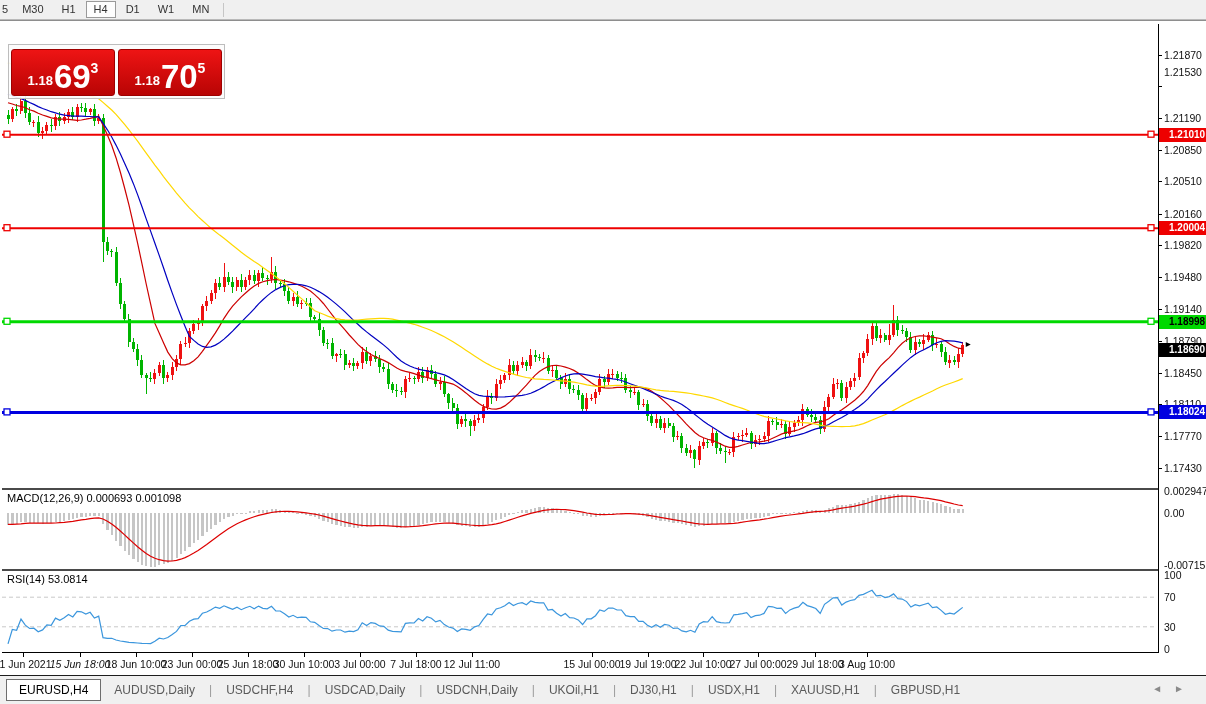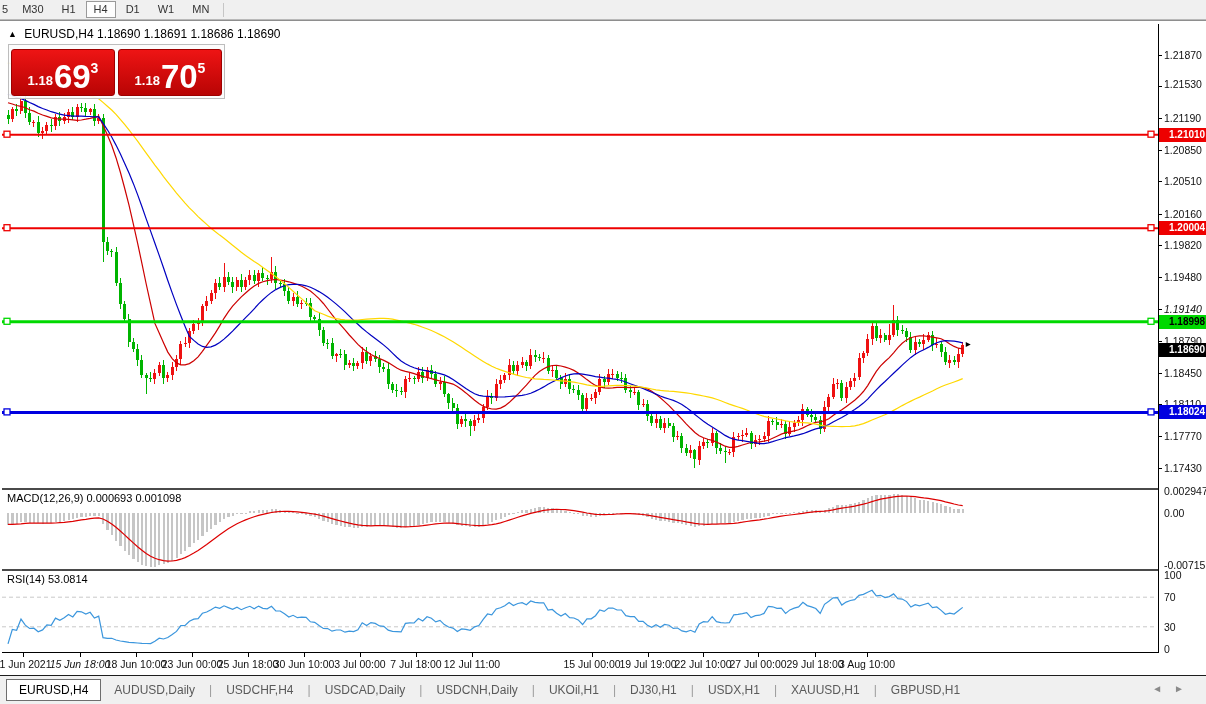--- a/index.html
+++ b/index.html
@@ -67,26 +67,20 @@
     <div class="tf-btn">M30</div>
     <div class="tf-btn">H1</div>
     <div class="tf-btn active">H4</div>
     <div class="tf-btn">D1</div>
     <div class="tf-btn">W1</div>
     <div class="tf-btn">MN</div>
     <div class="tb-sep"></div>
   </div>
 
 <div class="chart-win" id="chartWin">
-  <div class="chart-title">
-    <span class="collapse-arrow">▲</span>
-    <span>EURUSD,H4</span>
-    <span> </span>
-    <span>1.18690 1.18691 1.18686 1.18690</span>
-  </div>
 
   <svg id="svgMain" style="left:2px;top:3px" width="1156" height="464" viewBox="2 3 1156 464" preserveAspectRatio="none">
       <g shape-rendering="crispEdges">
         <line x1="8" y1="89.2" x2="8" y2="103.1" stroke="#00b400" stroke-width="1"></line>
         <rect x="6.5" y="94.1" width="3" height="3.7" fill="#00b400"></rect>
         <line x1="12.32" y1="85.8" x2="12.32" y2="101.2" stroke="#ee1111" stroke-width="1"></line>
         <rect x="10.8" y="88.3" width="3" height="9.6" fill="#ee1111"></rect>
         <line x1="16.64" y1="82.8" x2="16.64" y2="95.3" stroke="#00b400" stroke-width="1"></line>
         <rect x="15.1" y="88.3" width="3" height="1.8" fill="#00b400"></rect>
         <line x1="20.96" y1="76.0" x2="20.96" y2="93.4" stroke="#ee1111" stroke-width="1"></line>
@@ -783,35 +777,35 @@
       <line x1="2" y1="605.8" x2="1156" y2="605.8" stroke="#c8c8c8" stroke-dasharray="4 3"></line>
       <path d="M8.0 622.9L12.3 608.5L16.6 609.3L21.0 598.1L25.3 604.1L29.6 607.5L33.9 607.2L38.2 610.8L42.6 608.9L46.9 603.8L51.2 604.4L55.5 597.1L59.8 599.2L64.2 596.7L68.5 593.4L72.8 595.9L77.1 590.3L81.4 590.8L85.8 593.0L90.1 591.3L94.4 597.1L98.7 595.2L103.0 616.7L107.4 617.3L111.7 617.3L116.0 619.0L120.3 620.0L124.6 620.6L129.0 621.4L133.3 621.6L137.6 622.0L141.9 622.4L146.2 622.5L150.6 622.6L154.9 620.2L159.2 617.2L163.5 618.0L167.8 616.5L172.2 613.5L176.5 610.4L180.8 604.7L185.1 604.4L189.4 600.2L193.8 598.1L198.1 597.6L202.4 592.3L206.7 591.0L211.0 588.8L215.4 586.1L219.7 587.3L224.0 584.8L228.3 586.6L232.6 588.4L237.0 586.3L241.3 588.7L245.6 586.7L249.9 585.3L254.2 587.7L258.6 585.1L262.9 587.3L267.2 587.8L271.5 585.3L275.8 589.8L280.2 590.0L284.5 592.8L288.8 596.1L293.1 594.3L297.4 596.7L301.8 596.1L306.1 596.3L310.4 600.8L314.7 601.3L319.0 604.6L323.4 607.5L327.7 607.6L332.0 610.2L336.3 609.0L340.6 609.0L345.0 611.2L349.3 610.1L353.6 610.6L357.9 608.8L362.2 601.8L366.6 604.5L370.9 601.6L375.2 602.4L379.5 604.9L383.8 605.3L388.2 609.1L392.5 610.3L396.8 610.6L401.1 610.9L405.4 602.4L409.8 601.8L414.1 602.0L418.4 597.5L422.7 599.9L427.0 595.7L431.4 597.2L435.7 600.9L440.0 599.4L444.3 603.6L448.6 606.0L453.0 607.1L457.3 610.5L461.6 607.9L465.9 608.3L470.2 609.3L474.6 605.9L478.9 604.5L483.2 598.3L487.5 593.0L491.8 593.9L496.2 588.0L500.5 586.7L504.8 584.7L509.1 581.6L513.4 584.5L517.8 582.5L522.1 581.7L526.4 583.7L530.7 580.0L535.0 581.3L539.4 581.9L543.7 581.8L548.0 589.1L552.3 588.5L556.6 592.2L561.0 595.0L565.3 592.5L569.6 596.6L573.9 597.0L578.2 598.9L582.6 603.5L586.9 597.9L591.2 597.8L595.5 594.7L599.8 589.0L604.2 590.4L608.5 587.1L612.8 587.0L617.1 589.0L621.4 589.0L625.8 594.7L630.1 595.6L634.4 595.5L638.7 600.4L643.0 600.4L647.4 604.2L651.7 606.3L656.0 603.7L660.3 606.2L664.6 603.5L669.0 604.2L673.3 607.4L677.6 607.0L681.9 609.9L686.2 610.9L690.6 609.3L694.9 611.3L699.2 602.9L703.5 600.7L707.8 601.0L712.2 595.7L716.5 600.7L720.8 601.7L725.1 602.0L729.4 601.6L733.8 593.8L738.1 593.4L742.4 592.6L746.7 591.7L751.0 596.6L755.4 594.6L759.7 594.2L764.0 592.4L768.3 585.3L772.6 585.8L777.0 587.4L781.3 587.1L785.6 592.4L789.9 588.9L794.2 587.1L798.6 585.9L802.9 581.3L807.2 584.6L811.5 585.9L815.8 587.5L820.2 592.5L824.5 583.3L828.8 580.2L833.1 576.8L837.4 576.7L841.8 584.1L846.1 581.1L850.4 579.5L854.7 578.6L859.0 574.4L863.4 573.4L867.7 571.2L872.0 569.3L876.3 574.9L880.6 574.3L885.0 576.6L889.3 575.6L893.6 572.9L897.9 577.7L902.2 578.1L906.6 580.6L910.9 586.0L915.2 583.7L919.5 584.8L923.8 583.5L928.2 582.2L932.5 586.6L936.8 586.0L941.1 589.4L945.4 593.3L949.8 592.2L954.1 593.1L958.4 589.8L962.7 586.4" fill="none" stroke="#3b96dd" stroke-width="1.2"></path>
     </svg>
 
   <div class="axis-bottom-line"></div>
   <div class="v-axis-line"></div>
   <div id="priceAxis">
       <div class="p-tick" style="top: 34px;"></div>
       <div class="p-label" style="top: 28px;">1.21870</div>
       <div class="p-tick" style="top: 65px;"></div>
-      <div class="p-label" style="top: 57px;">1.21530</div>
+      <div class="p-label" style="top: 45px;">1.21530</div>
       <div class="p-tick" style="top: 97px;"></div>
       <div class="p-label" style="top: 91px;">1.21190</div>
       <div class="p-tick" style="top: 129px;"></div>
       <div class="p-label" style="top: 123px;">1.20850</div>
       <div class="p-tick" style="top: 160px;"></div>
       <div class="p-label" style="top: 154px;">1.20510</div>
       <div class="p-tick" style="top: 193px;"></div>
       <div class="p-label" style="top: 187px;">1.20160</div>
       <div class="p-tick" style="top: 224px;"></div>
       <div class="p-label" style="top: 218px;">1.19820</div>
       <div class="p-tick" style="top: 256px;"></div>
       <div class="p-label" style="top: 250px;">1.19480</div>
       <div class="p-tick" style="top: 288px;"></div>
-      <div class="p-label" style="top: 282px; font-style: italic;">1.19140</div>
+      <div class="p-label" style="top: 282px;">1.19140</div>
       <div class="p-tick" style="top: 320px;"></div>
       <div class="p-label" style="top: 314px;">1.18790</div>
       <div class="p-tick" style="top: 352px;"></div>
       <div class="p-label" style="top: 346px;">1.18450</div>
       <div class="p-tick" style="top: 383px;"></div>
       <div class="p-label" style="top: 377px;">1.18110</div>
       <div class="p-tick" style="top: 415px;"></div>
       <div class="p-label" style="top: 409px;">1.17770</div>
       <div class="p-tick" style="top: 447px;"></div>
       <div class="p-label" style="top: 441px;">1.17430</div>

